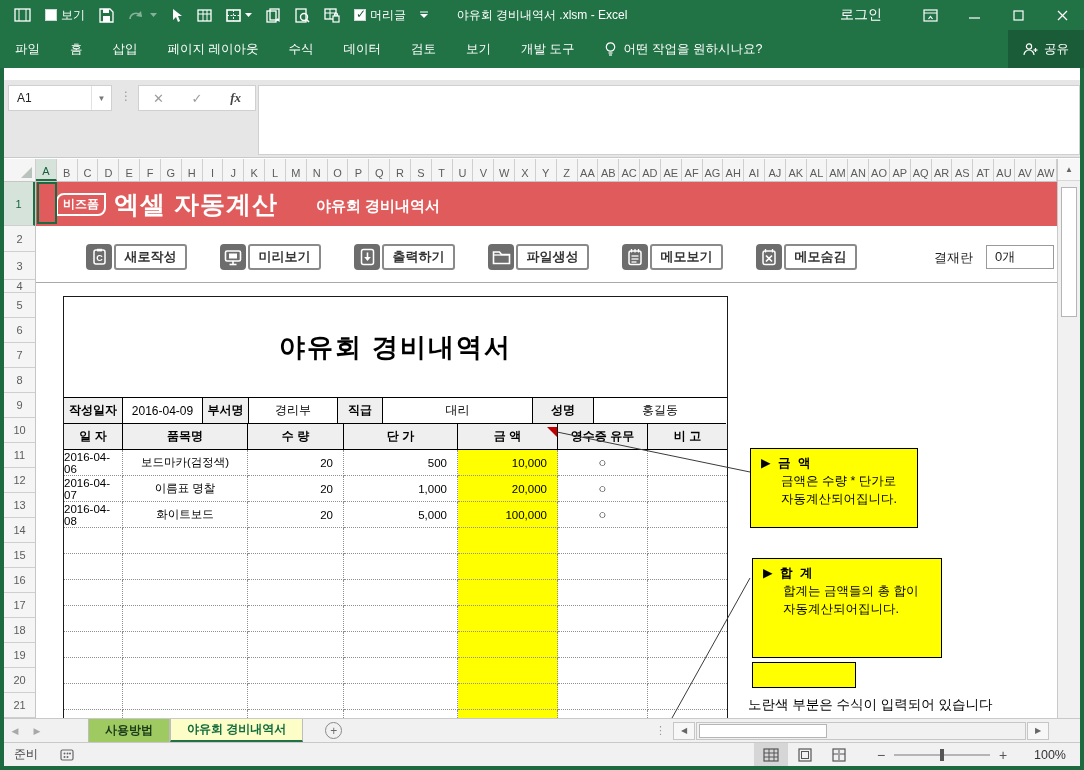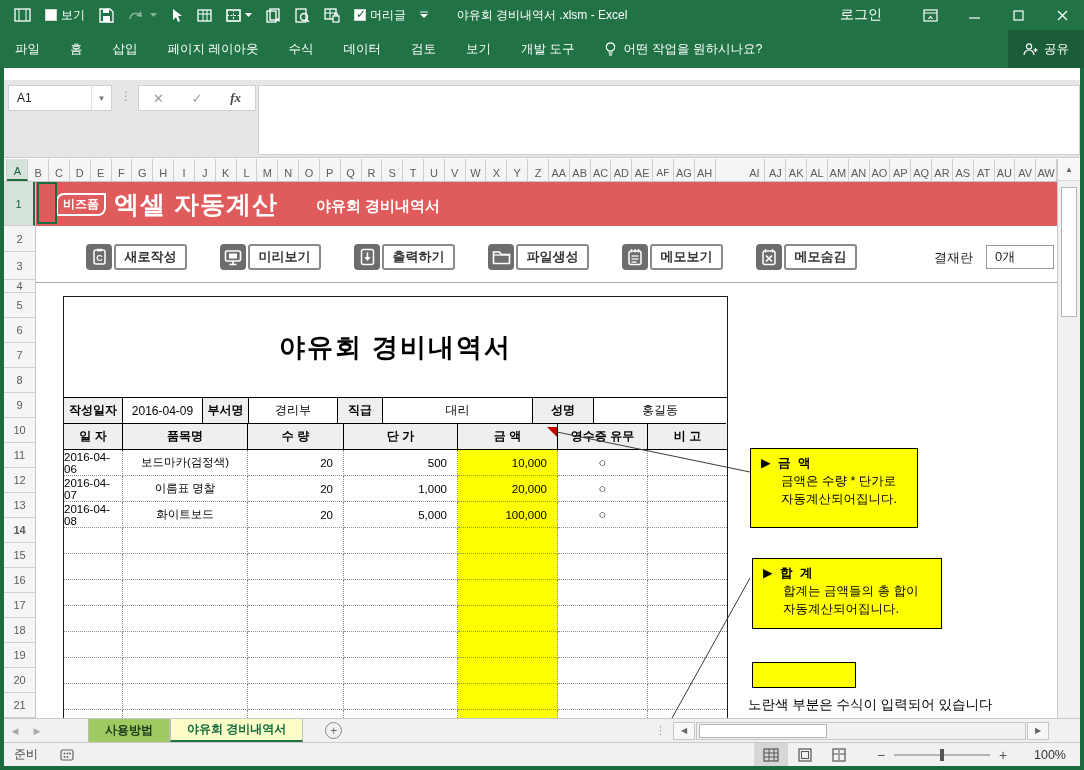--- a/index.html
+++ b/index.html
@@ -309,24 +309,24 @@
         <div class="colh" style="width: 20.8367px;">V</div>
         <div class="colh" style="width: 20.8367px;">W</div>
         <div class="colh" style="width: 20.8367px;">X</div>
         <div class="colh" style="width: 20.8367px;">Y</div>
         <div class="colh" style="width: 20.8367px;">Z</div>
         <div class="colh" style="width: 20.8367px;">AA</div>
         <div class="colh" style="width: 20.8367px;">AB</div>
         <div class="colh" style="width: 20.8367px;">AC</div>
         <div class="colh" style="width: 20.8367px;">AD</div>
         <div class="colh" style="width: 20.8367px;">AE</div>
-        <div class="colh" style="width: 20.8367px; font-family: Liberation Mono, monospace;">AF</div>
+        <div class="colh" style="width: 20.8367px;">AF</div>
         <div class="colh" style="width: 20.8367px;">AG</div>
         <div class="colh" style="width: 20.8367px;">AH</div>
-        <div class="colh" style="width: 20.8367px; margin-left: 29px;">AI</div>
+        <div class="colh" style="width: 20.8367px;">AI</div>
         <div class="colh" style="width: 20.8367px;">AJ</div>
         <div class="colh" style="width: 20.8367px;">AK</div>
         <div class="colh" style="width: 20.8367px;">AL</div>
         <div class="colh" style="width: 20.8367px;">AM</div>
         <div class="colh" style="width: 20.8367px;">AN</div>
         <div class="colh" style="width: 20.8367px;">AO</div>
         <div class="colh" style="width: 20.8367px;">AP</div>
         <div class="colh" style="width: 20.8367px;">AQ</div>
         <div class="colh" style="width: 20.8367px;">AR</div>
         <div class="colh" style="width: 20.8367px;">AS</div>
@@ -343,21 +343,21 @@
       <div class="rowh" style="height: 13px;">4</div>
       <div class="rowh" style="height: 25px;">5</div>
       <div class="rowh" style="height: 25px;">6</div>
       <div class="rowh" style="height: 25px;">7</div>
       <div class="rowh" style="height: 25px;">8</div>
       <div class="rowh" style="height: 25px;">9</div>
       <div class="rowh" style="height: 25px;">10</div>
       <div class="rowh" style="height: 25px;">11</div>
       <div class="rowh" style="height: 25px;">12</div>
       <div class="rowh" style="height: 25px;">13</div>
-      <div class="rowh" style="height: 25px; font-weight: bold;">14</div>
+      <div class="rowh" style="height: 25px;">14</div>
       <div class="rowh" style="height: 25px;">15</div>
       <div class="rowh" style="height: 25px;">16</div>
       <div class="rowh" style="height: 25px;">17</div>
       <div class="rowh" style="height: 25px;">18</div>
       <div class="rowh" style="height: 25px;">19</div>
       <div class="rowh" style="height: 25px;">20</div>
       <div class="rowh" style="height: 25px;">21</div>
     </div>
 
   <div id="sheet">
@@ -562,21 +562,21 @@
             <div class="td"></div>
           </div>
         </div>
     </div>
 
     <div class="callout" style="left:714px;top:266px;width:168px;height:80px;">
       <div class="ct">▶ 금  액</div>
       <div class="cl">금액은 수량 * 단가로</div>
       <div class="cl">자동계산되어집니다.</div>
     </div>
-    <div class="callout" style="left:716px;top:376px;width:190px;height:71px;">
+    <div class="callout" style="left:716px;top:376px;width:190px;height:100px;">
       <div class="ct">▶ 합  계</div>
       <div class="cl">합계는 금액들의 총 합이</div>
       <div class="cl">자동계산되어집니다.</div>
     </div>
     <div id="swatch"></div>
     <div id="note-text">노란색 부분은 수식이 입력되어 있습니다</div>
 
     <svg id="overlay" width="1021" height="536">
       <polygon points="511,245 521,245 521,255" fill="#c00000"></polygon>
       <line x1="521" y1="250" x2="714" y2="290" stroke="#3a3a3a" stroke-width="1"></line>

